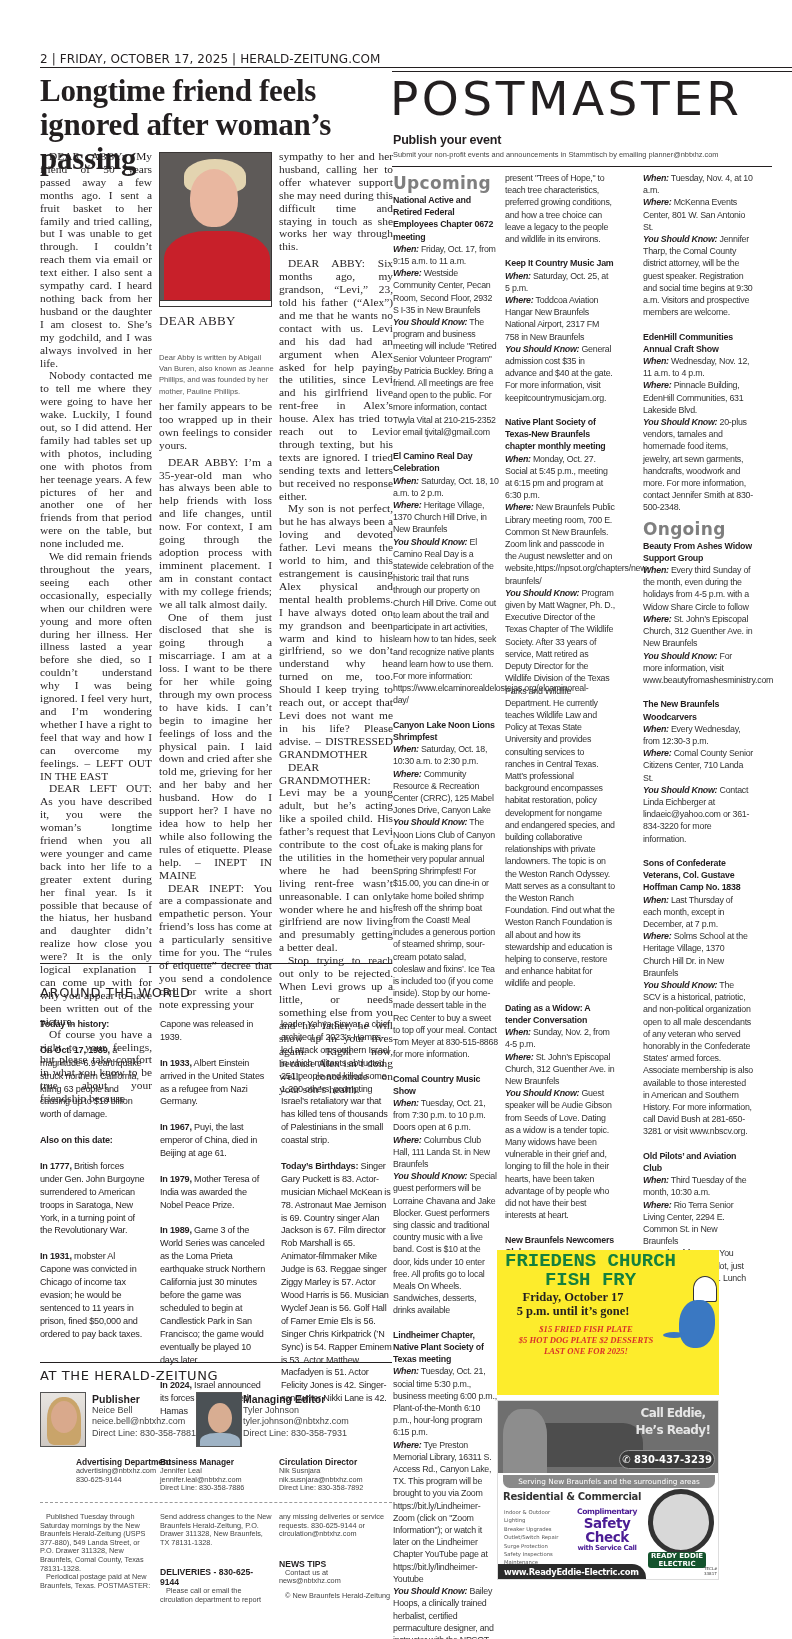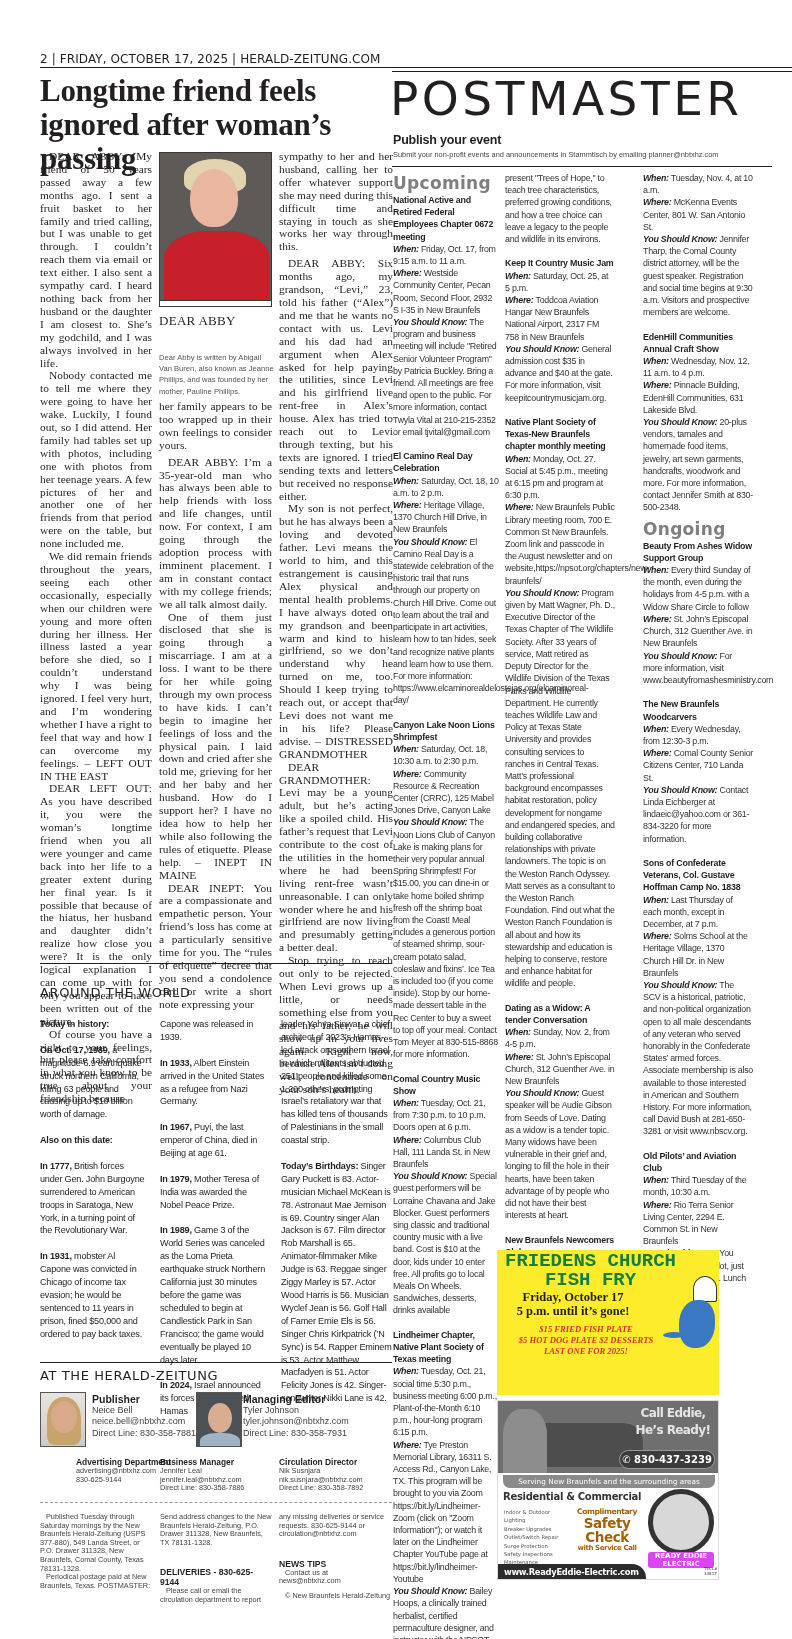--- a/index.html
+++ b/index.html
@@ -90,26 +90,26 @@
 
   .ad-eddie { position: absolute; left: 497px; top: 1400px; width: 222px; height: 180px; background: #fff; border: 1px solid #ddd; overflow: hidden; }
   .ad-eddie .top { position: absolute; left: 0; top: 0; width: 100%; height: 72px; background: #6f6f6f; }
   .ad-eddie .man { position: absolute; left: 5px; top: 8px; width: 44px; height: 64px; background: #8d8d8d; border-radius: 40% 40% 0 0; }
   .ad-eddie .truck { position: absolute; left: 40px; top: 22px; width: 105px; height: 44px; background: #4d4d4d; border-radius: 8px 20px 4px 4px; }
   .ad-eddie .call { position: absolute; left: 130px; top: 4px; width: 90px; text-align: center; font-family: "DejaVu Sans", sans-serif; font-weight: bold; color: #e5e5e5; font-size: 12px; line-height: 17px; letter-spacing: -0.6px; }
   .ad-eddie .phone { position: absolute; left: 121px; top: 49px; width: 96px; height: 19px; border-radius: 10px; background: #3b3b3b; border: 1px solid #999; color: #fff; font-family: "DejaVu Sans", sans-serif; font-weight: bold; font-size: 10px; line-height: 17px; text-align: center; }
   .ad-eddie .serv { position: absolute; left: 5px; top: 74px; width: 212px; height: 13px; border-radius: 0 0 7px 7px; background: #8a8a8a; color: #fff; font-family: "DejaVu Sans", sans-serif; font-size: 7.3px; line-height: 13px; text-align: center; }
   .ad-eddie .rc { position: absolute; left: 5px; top: 90px; font-family: "DejaVu Sans", sans-serif; font-weight: bold; font-size: 10px; color: #333; letter-spacing: -0.3px; text-align: right; }
   .ad-eddie .svc { position: absolute; left: 6px; top: 107px; width: 66px; font-family: "DejaVu Sans", sans-serif; font-size: 5.3px; line-height: 8.4px; color: #555; }
-  .ad-eddie .safety { position: absolute; left: 73px; top: 106px; width: 72px; text-align: center; font-family: "DejaVu Sans", sans-serif; font-weight: bold; color: #a16207; letter-spacing: -0.4px; }
+  .ad-eddie .safety { position: absolute; left: 73px; top: 106px; width: 72px; text-align: center; font-family: "DejaVu Sans", sans-serif; font-weight: bold; color: #4c1d95; letter-spacing: -0.4px; }
   .ad-eddie .safety .s1 { font-size: 7.6px; line-height: 9px; }
   .ad-eddie .safety .s2 { font-size: 13.5px; line-height: 14px; }
   .ad-eddie .safety .s3 { font-size: 7px; line-height: 9px; }
   .ad-eddie .badge { position: absolute; left: 150px; top: 88px; width: 66px; height: 66px; border-radius: 50%; border: 5px solid #333; background: #d8d8d8; }
-  .ad-eddie .badge-t { position: absolute; left: 150px; top: 151px; width: 66px; text-align: center; font-family: "DejaVu Sans", sans-serif; font-weight: bold; font-size: 7px; color: #fff; background: #d946ef; border-radius: 3px; }
+  .ad-eddie .badge-t { position: absolute; left: 150px; top: 151px; width: 58px; text-align: center; font-family: "DejaVu Sans", sans-serif; font-weight: bold; font-size: 7px; color: #fff; background: #14532d; border-radius: 3px; }
   .ad-eddie .lic { position: absolute; left: 206px; top: 165px; font-family: "DejaVu Sans", sans-serif; font-size: 4px; color: #333; line-height: 5px; }
   .ad-eddie .url { position: absolute; left: 0; top: 163px; width: 148px; height: 17px; background: #2b2b2b; color: #fff; font-family: "DejaVu Sans", sans-serif; font-weight: bold; font-size: 8.4px; line-height: 17px; padding-left: 6px; border-radius: 0 14px 0 0; letter-spacing: -0.3px; }
 </style>
 </head>
 <body>
 
 <div class="folio">2 | FRIDAY, OCTOBER 17, 2025 | HERALD-ZEITUNG.COM</div>
 
 <h1 class="abby-head">Longtime friend feels ignored after woman’s passing</h1>
 

